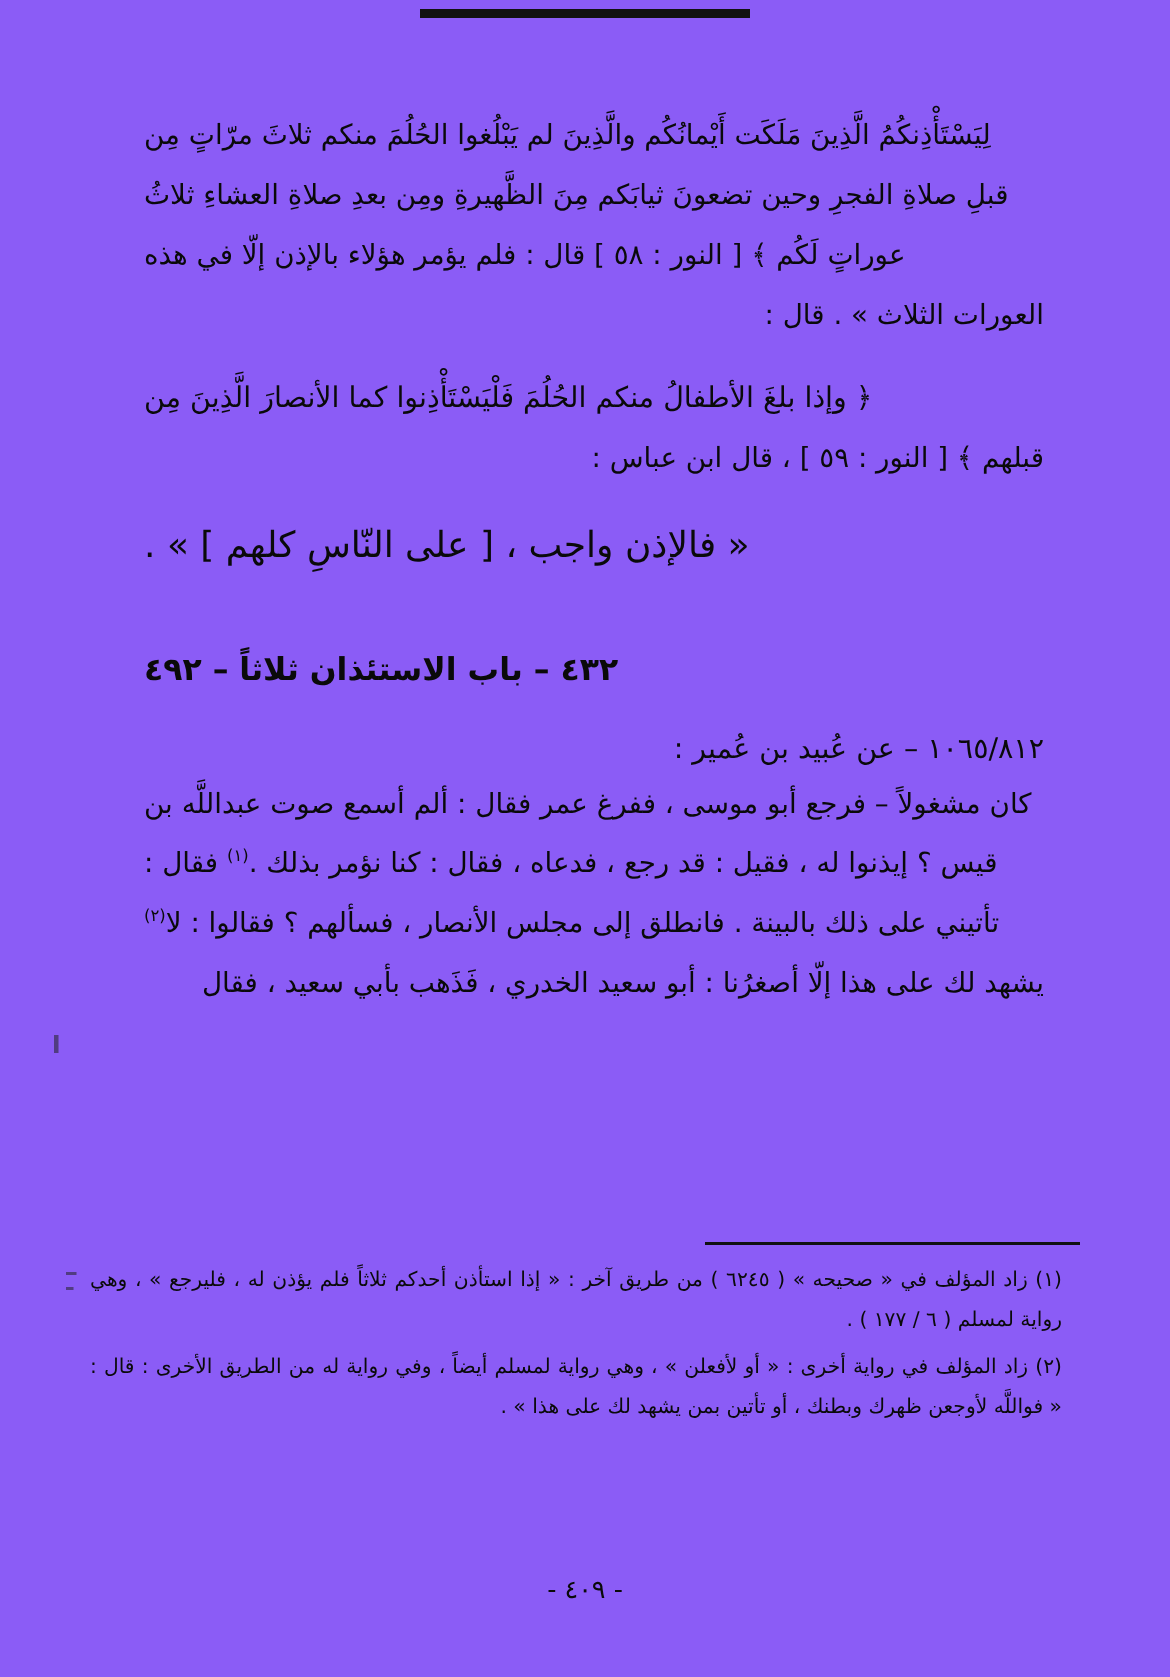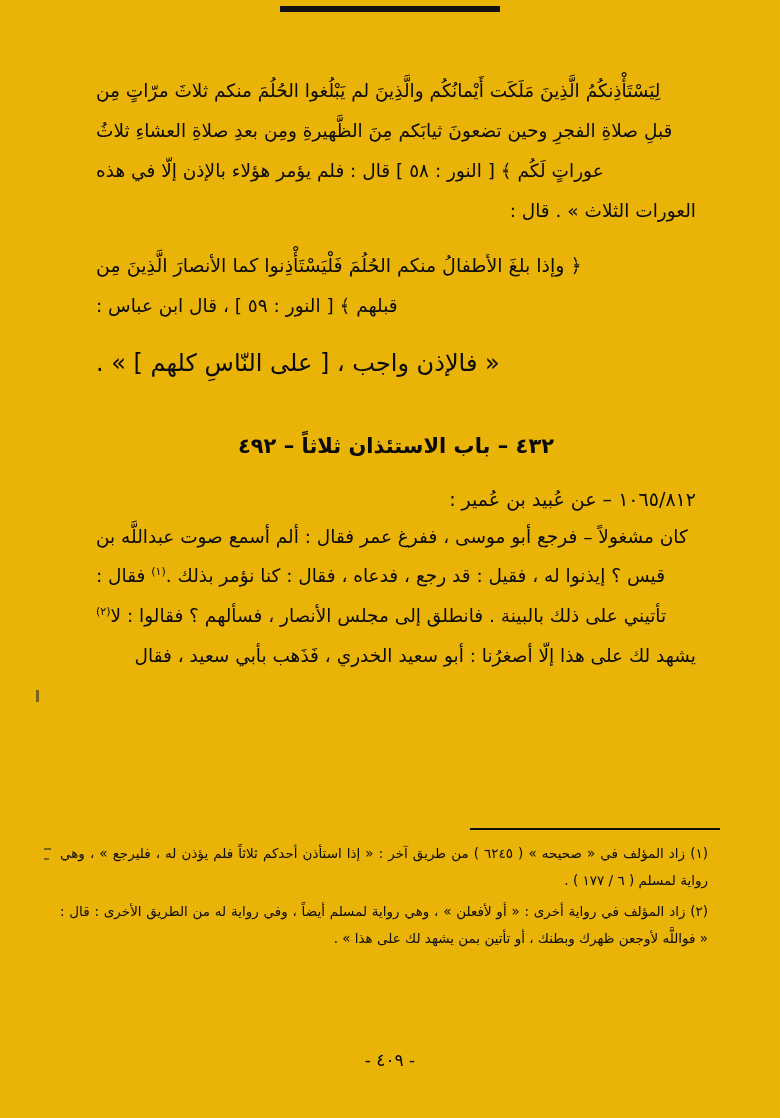--- a/index.html
+++ b/index.html
@@ -13,21 +13,21 @@
     position: relative;
     font-family: "DejaVu Sans", sans-serif;
     color: #0a0a0a;
     overflow: hidden;
   }
   .page {
     position: absolute;
     inset: 0;
     width: 780px;
     height: 1118px;
-    background: #eab308;
+    background: #8b5cf6;
   }
   
   .top-rule {
     position: absolute;
     top: 6px;
     left: 50%;
     transform: translateX(-50%);
     width: 220px;
     height: 6px;
     background: #111;
@@ -48,38 +48,38 @@
     letter-spacing: 0px;
   }
   .para.right-last {
     text-align-last: right;
   }
   .quote-brace {
     font-size: 19px;
   }
   .line-left {
     direction: rtl;
-    text-align: left;
+    text-align: right;
     font-size: 18.5px;
     line-height: 2.05;
     margin: 0;
   }
   .line-center {
     direction: rtl;
     text-align: left;
     font-size: 24px;
     line-height: 2.05;
     margin: 0;
   }
   .spacer-sm { height: 14px; }
   .spacer-lg { height: 40px; }
 
   .chapter-heading {
     direction: rtl;
-    text-align: center;
+    text-align: left;
     font-size: 21px;
     font-weight: bold;
     line-height: 1.8;
     margin: 0;
     letter-spacing: 0.5px;
   }
   .hadith-number {
     direction: rtl;
     font-size: 19px;
     line-height: 2.0;

